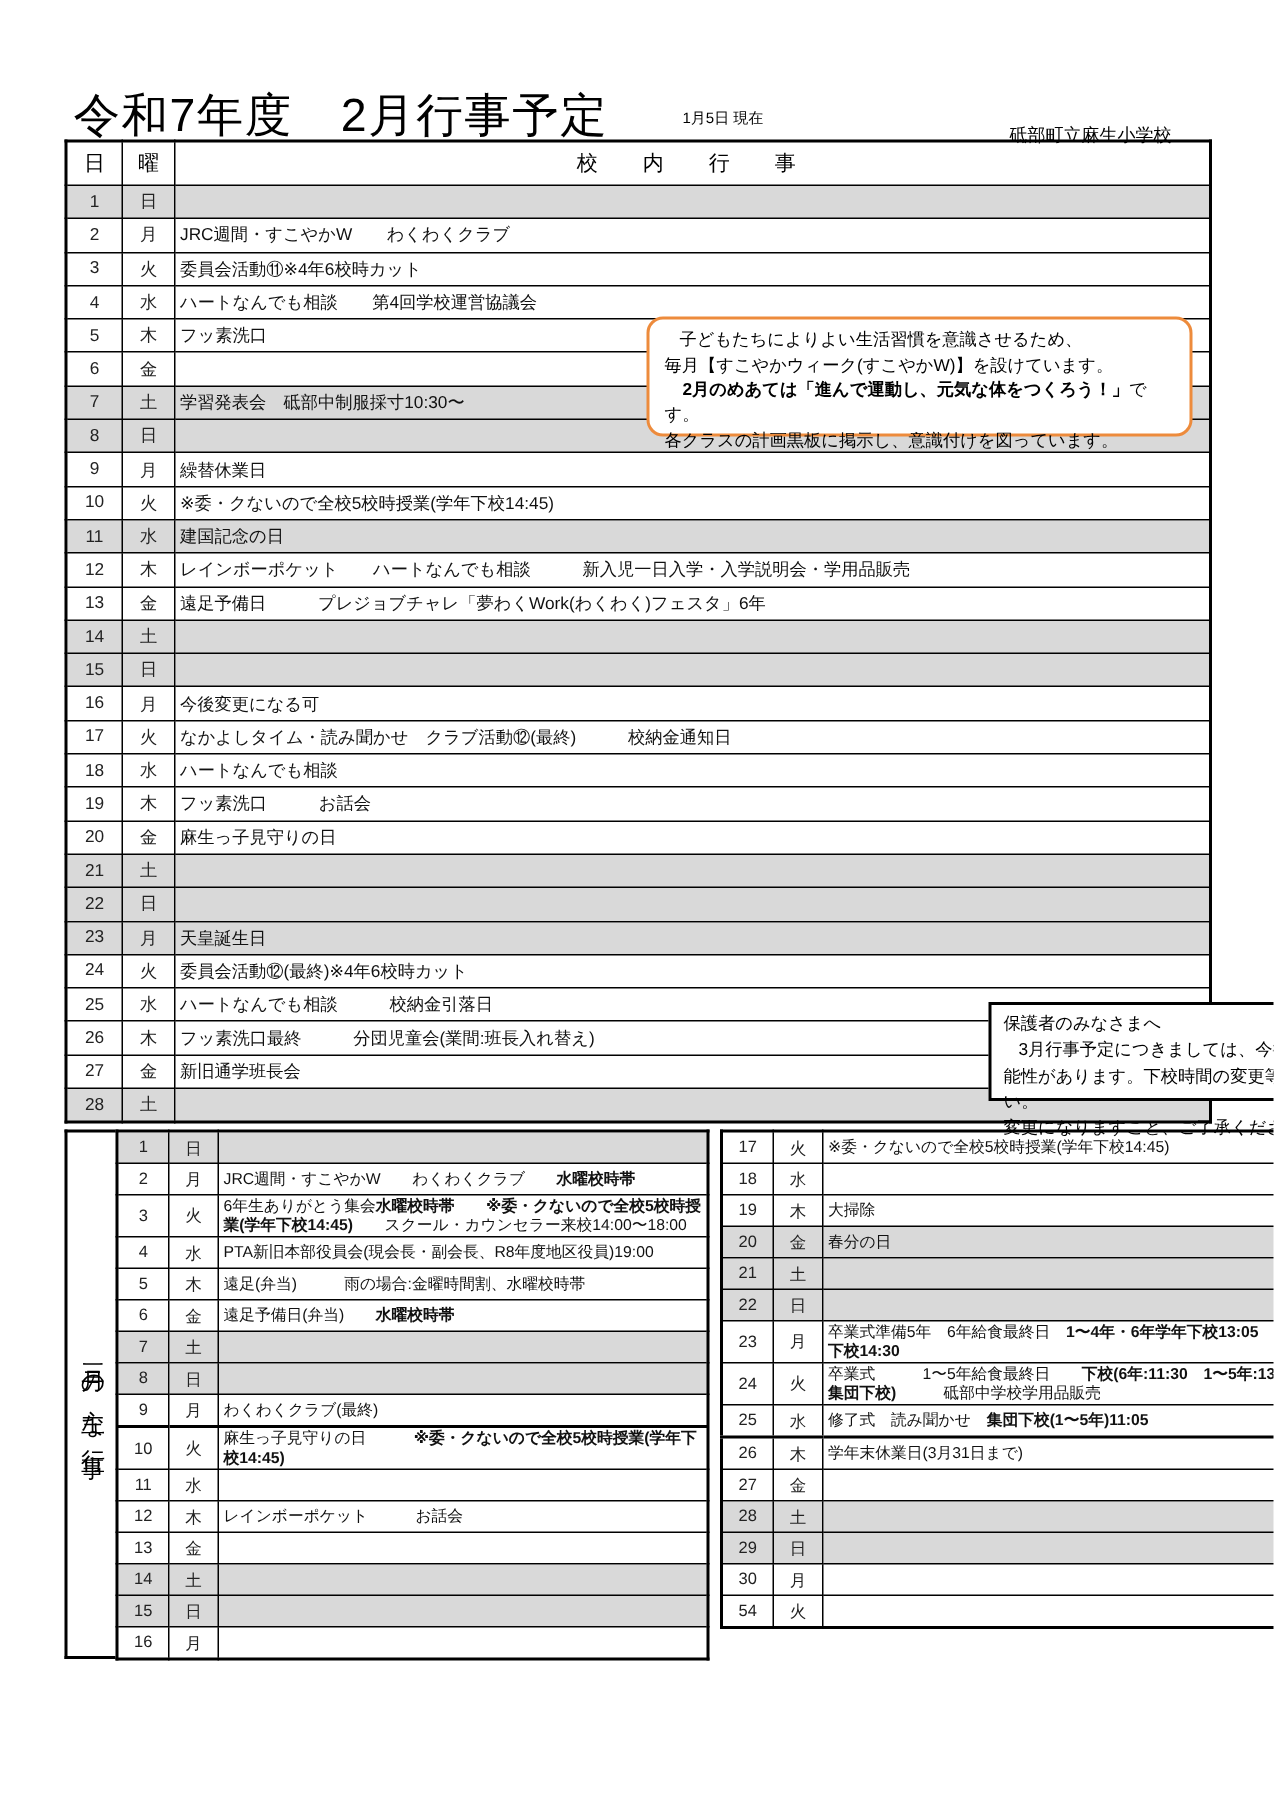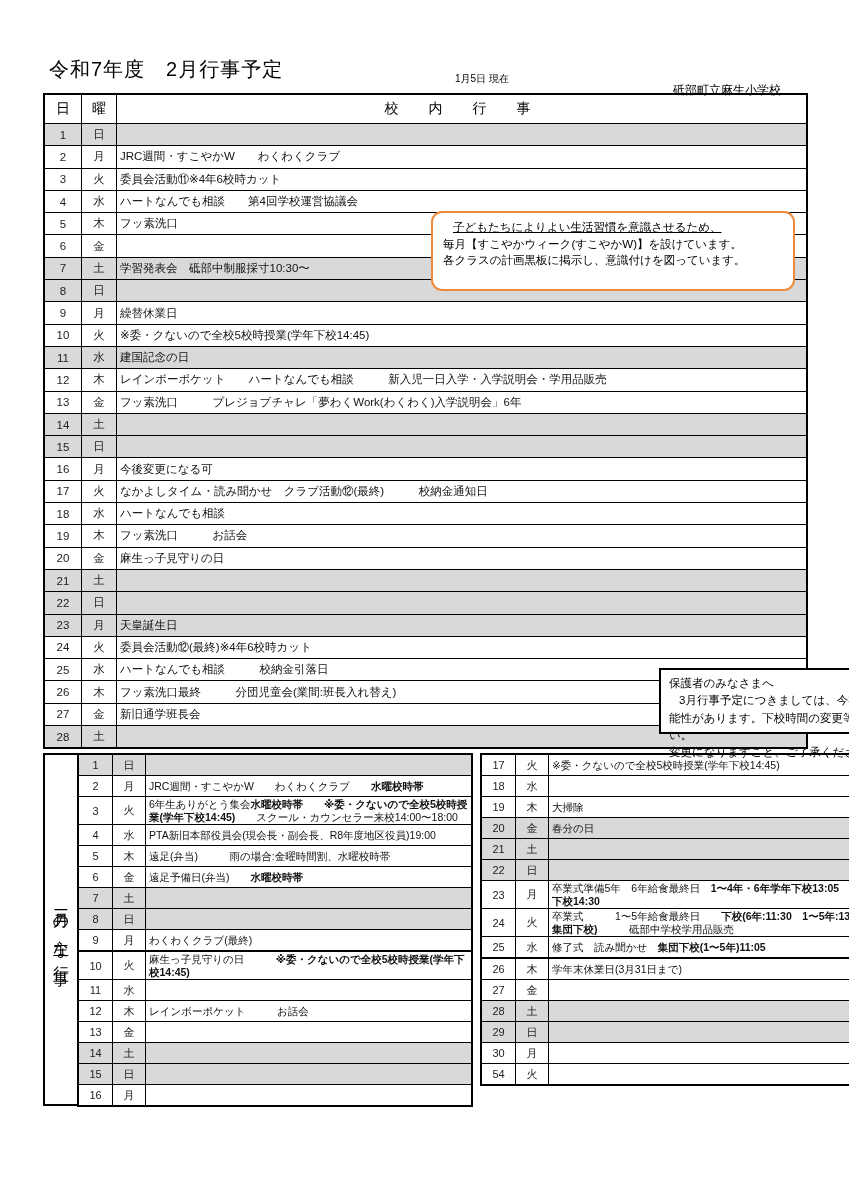--- a/index.html
+++ b/index.html
@@ -10,21 +10,21 @@
     color:#000;
     position:relative;
     overflow:hidden;
   }
   .page{position:relative;width:849px;height:1200px;}
 
   
   .hdr{position:absolute;left:43px;top:58px;width:765px;height:34px;}
   .hdr-title{
     position:absolute;left:6px;top:-2px;
-    font-size:20px;font-weight:400;letter-spacing:1px;
+    font-size:31px;font-weight:400;letter-spacing:1px;
     white-space:nowrap;
   }
   .hdr-asof{
     position:absolute;left:412px;top:14px;
     font-size:10px;white-space:nowrap;
   }
   .hdr-school{
     position:absolute;left:630px;top:24px;
     font-size:12px;white-space:nowrap;
   }
@@ -65,21 +65,21 @@
     font-size:11.5px;
     line-height:1.45;
     z-index:5;
   }
   .callout-sukoyaka{
     left:431px;top:211px;width:364px;height:80px;
     border:2px solid #ED8B3C;
     border-radius:11px;
     padding:6px 8px 0 10px;
   }
-  .callout-sukoyaka .l1{text-indent:10px;text-decoration:underline;}
+  .callout-sukoyaka .l1{text-indent:10px;}
   .callout-sukoyaka .l3{text-indent:12px;}
   .callout-guardian{
     left:659px;top:668px;width:290px;height:66px;
     border:2px solid #000;
     padding:5px 6px 0 8px;
     line-height:1.5;
   }
   .callout-guardian .g2{text-indent:10px;}
 
   
@@ -185,21 +185,21 @@
             <td class="c-ev shade nowrapev">建国記念の日</td>
           </tr>
           <tr>
             <td class="c-day">12</td>
             <td class="c-dow">木</td>
             <td class="c-ev nowrapev">レインボーポケット　　ハートなんでも相談　　　新入児一日入学・入学説明会・学用品販売</td>
           </tr>
           <tr>
             <td class="c-day">13</td>
             <td class="c-dow">金</td>
-            <td class="c-ev nowrapev">フッ素洗口　　　プレジョブチャレ「夢わくWork(わくわく)入学説明会」6年</td>
+            <td class="c-ev nowrapev">遠足予備日　　　プレジョブチャレ「夢わくWork(わくわく)フェスタ」6年</td>
           </tr>
           <tr>
             <td class="c-day shade">14</td>
             <td class="c-dow shade">土</td>
             <td class="c-ev shade nowrapev"></td>
           </tr>
           <tr>
             <td class="c-day shade">15</td>
             <td class="c-dow shade">日</td>
             <td class="c-ev shade nowrapev"></td>
@@ -269,20 +269,21 @@
             <td class="c-dow shade">土</td>
             <td class="c-ev shade nowrapev"></td>
           </tr>
         </tbody>
     </table>
   </div>
 
   <div class="callout callout-sukoyaka">
     <div class="l1">子どもたちによりよい生活習慣を意識させるため、</div>
     <div class="l2">毎月【すこやかウィーク(すこやかW)】を設けています。</div>
+    <div class="l3"><span class="bd">2月のめあては「進んで運動し、元気な体をつくろう！」</span><span>です。</span></div>
     <div class="l4">各クラスの計画黒板に掲示し、意識付けを図っています。</div>
   </div>
 
   <div class="callout callout-guardian">
     <div>保護者のみなさまへ</div>
     <div class="g2">3月行事予定につきましては、今後変更になる可</div>
     <div>能性があります。下校時間の変更等ご確認ください。</div>
     <div>変更になりますこと、ご了承ください。</div>
   </div>
 

